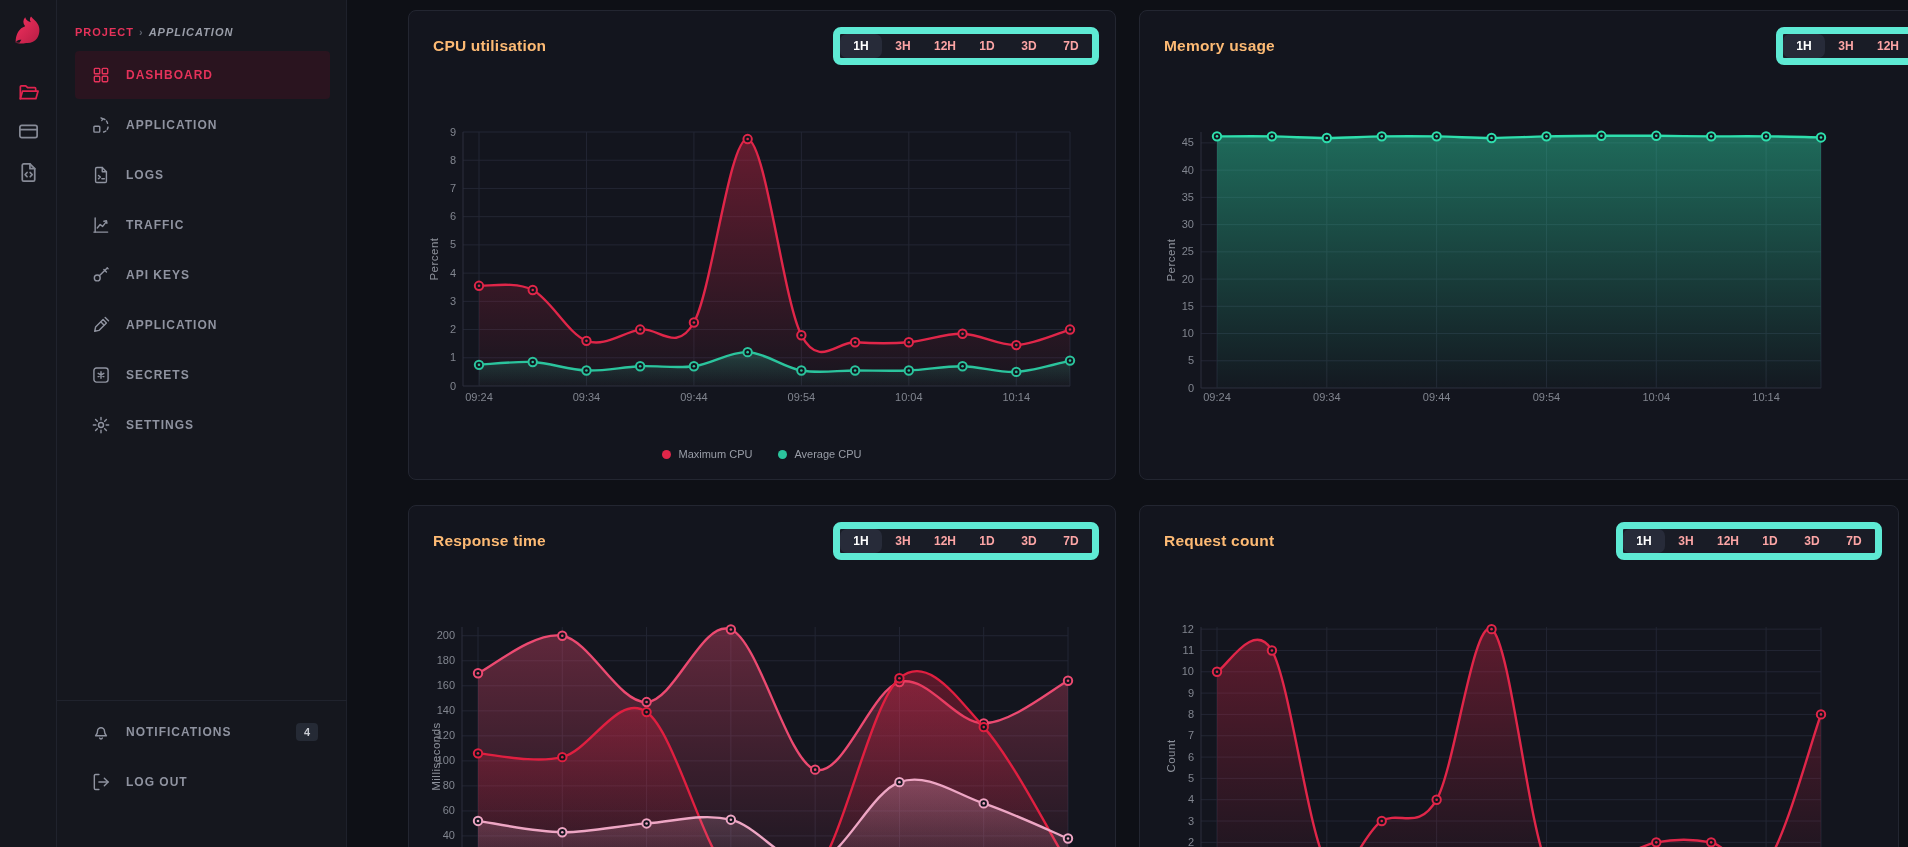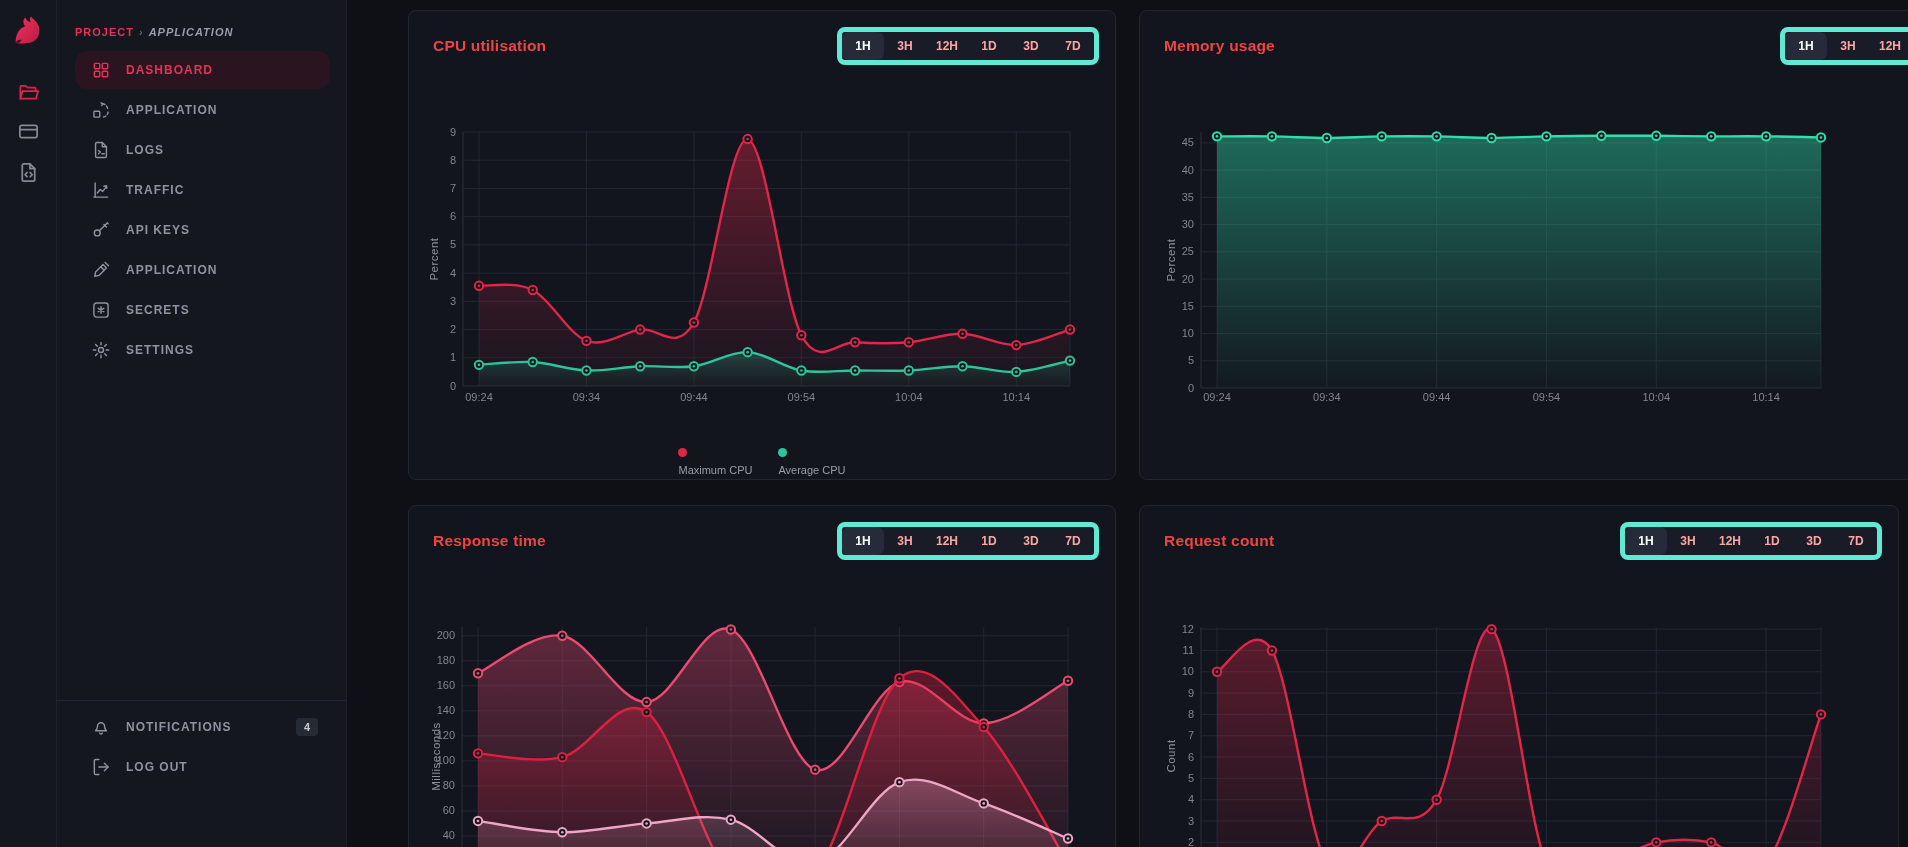--- a/index.html
+++ b/index.html
@@ -14,37 +14,37 @@
   .rail-btn svg { width:100%; height:100%; }
 
   
   .sidebar { position:absolute; left:57px; top:0; width:290px; height:847px; background:#15171e; border-right:1px solid #1e212b; }
   .breadcrumb { position:absolute; left:18px; top:26px; font-size:11px; font-weight:bold; letter-spacing:1px; }
   .breadcrumb .proj { color:#e5325a; }
   .breadcrumb .sep { color:#5d616c; padding:0 5px; }
   .breadcrumb .app { color:#9a9ea9;font-style:italic; }
   .menu { position:absolute; left:18px; top:51px; width:255px; }
   .menu-footer { position:absolute; left:18px; top:708px; width:255px; }
-  .mrow { height:38px; margin-bottom:2px; border-radius:12px; display:flex; align-items:center; padding:0 12px 0 16px; color:#8f93a0; cursor:pointer; }
+  .mrow { height:48px; margin-bottom:2px; border-radius:4px; display:flex; align-items:center; padding:0 12px 0 16px; color:#8f93a0; cursor:pointer; }
   .mrow .ic { width:20px; height:20px; flex:0 0 20px; }
   .mrow .ic svg { width:20px; height:20px; }
   .mrow .lbl { margin-left:15px; font-size:12px; font-weight:bold; letter-spacing:1px; flex:1; }
   .mrow.active { background:#2a141f; color:#e5325a; }
   .badge { background:#252a35; color:#c9ccd3; font-size:11px; font-weight:bold; border-radius:4px; padding:3px 8px; }
   .sb-divider { position:absolute; left:0; top:700px; width:290px; height:1px; background:#20232d; }
 
   
   .card { position:absolute; background:#13151e; border:1px solid #232631; border-radius:8px; }
-  .card h2 { position:absolute; left:24px; top:26px; font-size:15.5px; font-weight:bold; color:#ef4444; letter-spacing:.2px; }
-  .segs { position:absolute; right:16px; top:16px; height:38px; display:flex; background:#191c26; border:5px solid #5eead4; border-radius:8px; overflow:hidden; }
+  .card h2 { position:absolute; left:24px; top:26px; font-size:15.5px; font-weight:bold; color:#fdba74; letter-spacing:.2px; }
+  .segs { position:absolute; right:16px; top:16px; height:38px; display:flex; background:#191c26; border:7px solid #5eead4; border-radius:8px; overflow:hidden; }
   .seg { width:42px; height:100%; display:flex; align-items:center; justify-content:center; font-size:12px; font-weight:bold; color:#fca5a5; border-radius:7px; cursor:pointer; }
   .seg.active { background:#272b39; color:#ffffff; }
   .chart-svg { position:absolute; left:0; top:60px; }
   .legend { position:absolute; left:0; top:437px; width:100%; display:flex; justify-content:center; gap:26px; }
-  .legend .li { display:flex; align-items:flex-start; gap:7px; font-size:11px; color:#999da7; cursor:pointer;flex-direction:column; }
+  .legend .li { display:flex; align-items:center; gap:7px; font-size:11px; color:#999da7; cursor:pointer; }
   .legend .dot { width:9px; height:9px; border-radius:50%; }
 
   text { font-family:"Liberation Sans", sans-serif; }
 </style>
 </head>
 <body>
 
 <aside class="rail">
   <svg class="logo" viewBox="0 0 40 40">
     <defs>

